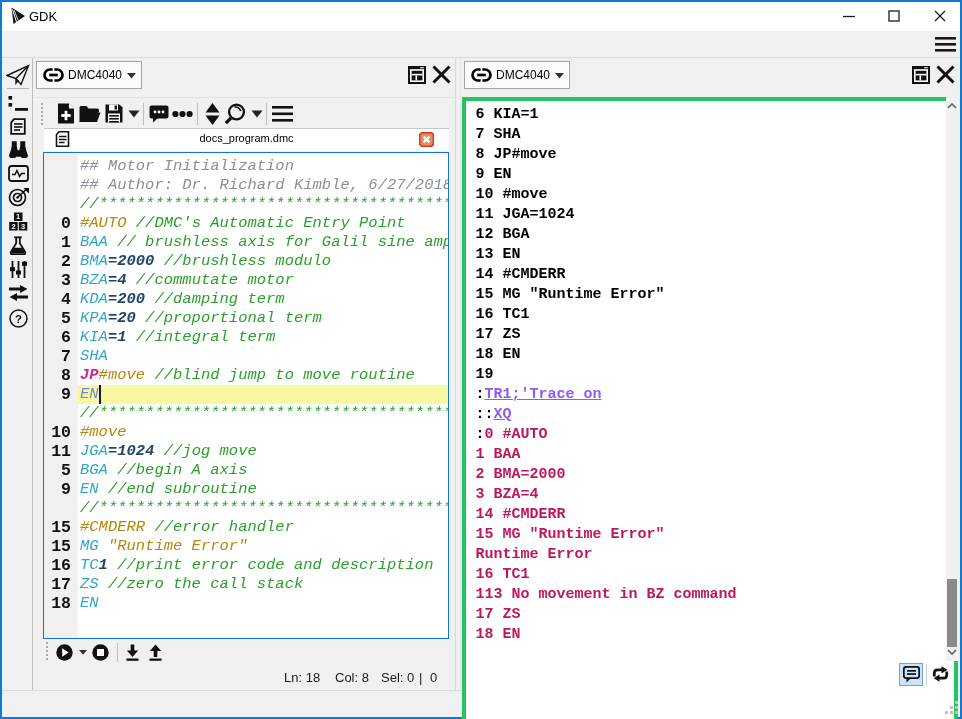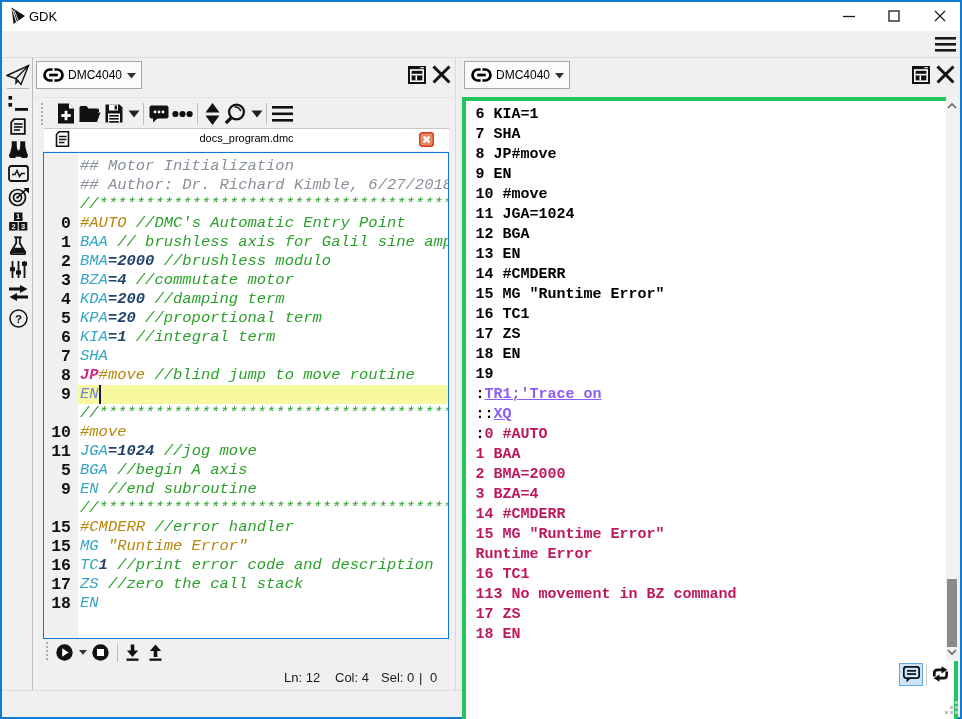--- a/index.html
+++ b/index.html
@@ -297,22 +297,22 @@
 <svg class="ab" style="left:126px;top:644px" width="13" height="17" viewBox="0 0 13 17">
   <rect x="4.7" y="0.5" width="3.6" height="7" fill="#111"></rect>
   <polygon points="0.8,6.5 12.2,6.5 6.5,13" fill="#111"></polygon>
   <rect x="0.5" y="14.5" width="12" height="2.3" fill="#111"></rect>
 </svg>
 <svg class="ab" style="left:149px;top:644px" width="13" height="17" viewBox="0 0 13 17">
   <polygon points="0.8,7 12.2,7 6.5,0.5" fill="#111"></polygon>
   <rect x="4.7" y="6.5" width="3.6" height="6.5" fill="#111"></rect>
   <rect x="0.5" y="14.5" width="12" height="2.3" fill="#111"></rect>
 </svg>
-<div class="ab" style="top:670px;left:284px;font-size:13px;color:#1a1a1a;">Ln: 12</div>
-<div class="ab" style="top:670px;left:335px;font-size:13px;color:#1a1a1a;">Col: 4</div>
+<div class="ab" style="top:670px;left:284px;font-size:13px;color:#1a1a1a;">Ln: 18</div>
+<div class="ab" style="top:670px;left:335px;font-size:13px;color:#1a1a1a;">Col: 8</div>
 <div class="ab" style="top:670px;left:381px;font-size:13px;color:#1a1a1a;">Sel: 0</div>
 <div class="ab" style="top:670px;left:419px;font-size:13px;color:#1a1a1a;">|</div>
 <div class="ab" style="top:670px;left:430px;font-size:13px;color:#1a1a1a;">0</div>
 
 <div class="ddbtn" style="left:464px;top:61px;width:106px;"></div>
 <svg class="ab" style="left:471px;top:68px" width="22" height="14" viewBox="0 0 22 14">
   <path d="M9.6 1.5 H7 A5.2 5.2 0 0 0 7 12.5 H9.6" fill="none" stroke="#000" stroke-width="2.7"></path>
   <path d="M11.4 1.5 H14 A5.2 5.2 0 0 1 14 12.5 H11.4" fill="none" stroke="#000" stroke-width="2.7"></path>
   <line x1="6.2" y1="7" x2="14.8" y2="7" stroke="#000" stroke-width="2.7"></line>
 </svg>

